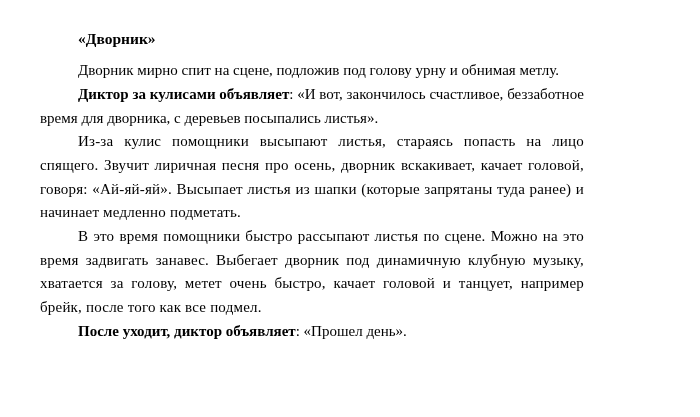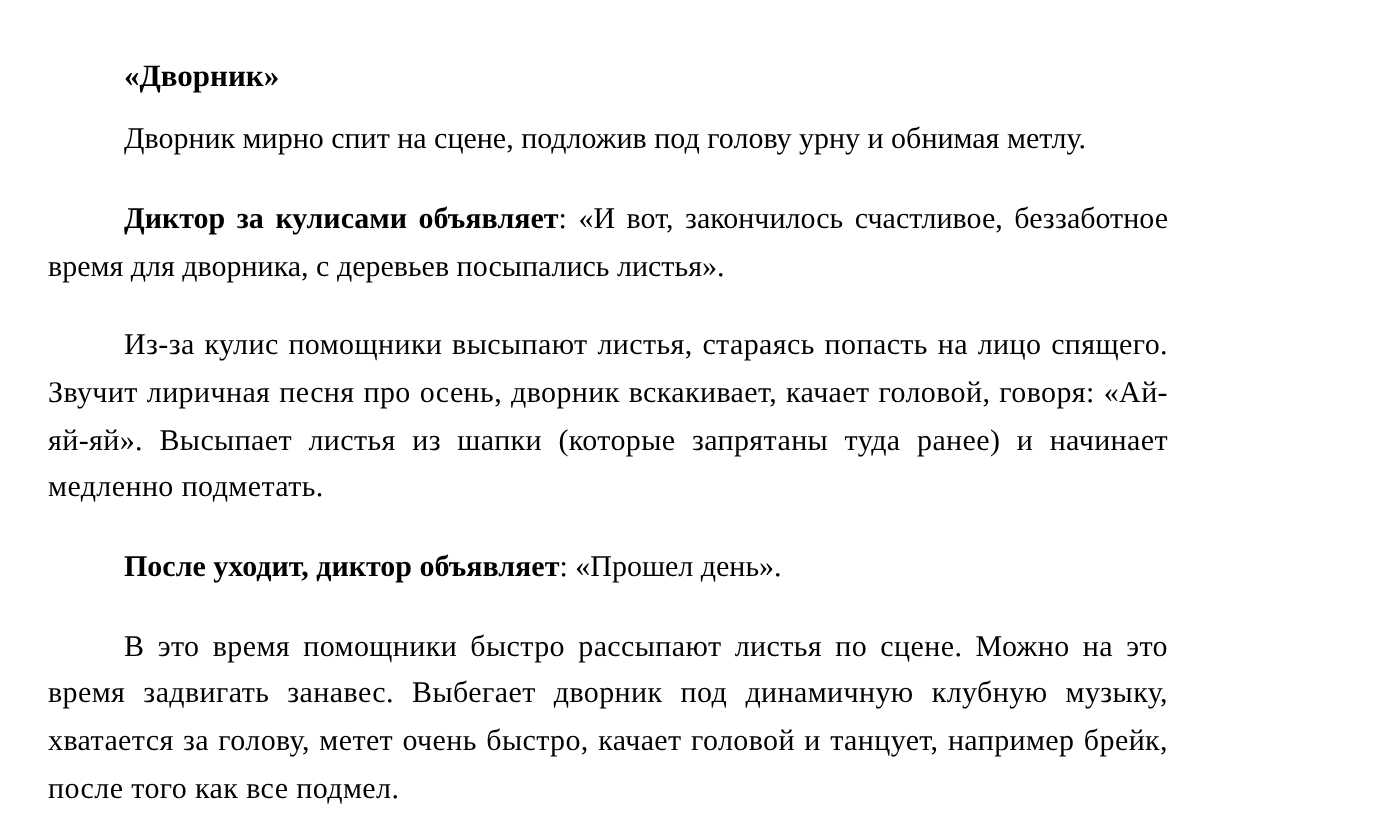--- a/index.html
+++ b/index.html
@@ -11,32 +11,32 @@
     height: 417px;
     background: #ffffff;
     font-family: "Liberation Serif", serif;
     color: #000000;
     overflow: hidden;
   }
   .page {
     box-sizing: border-box;
     width: 628px;
     height: 417px;
-    padding: 12px 44px 0 24px;
+    padding: 12px 44px 0 40px;
     background: #ffffff;
   }
   .para {
     margin: 0 0 0 0;
     font-size: 15px;
     line-height: 1.58;
     text-align: justify;
     text-indent: 38px;
   }
   .para + .para {
-    margin-top: 16px;
+    margin-top: 0;
   }
   .title-para {
     text-indent: 38px;
     font-weight: bold;
     font-size: 15.5px;
     line-height: 1.4;
     margin-bottom: 10px;
   }
   .bold {
     font-weight: bold;
@@ -53,17 +53,17 @@
 <div class="page">
 
   <p class="title-para">«Дворник»</p>
 
   <p class="para"><span>Дворник мирно спит на сцене, подложив под голову урну и обнимая метлу.</span></p>
 
   <p class="para"><span class="bold">Диктор за кулисами объявляет</span><span>: «И вот, закончилось счастливое, беззаботное время для дворника, с деревьев посыпались листья».</span></p>
 
   <p class="para italic-para spaced"><span>Из-за кулис помощники высыпают листья, стараясь попасть на лицо спящего. Звучит лиричная песня про осень, дворник вскакивает, качает головой, говоря: «Ай-яй-яй». Высыпает листья из шапки (которые запрятаны туда ранее) и начинает медленно подметать.</span></p>
 
+  <p class="para italic-para spaced"><span>В это время помощники быстро рассыпают листья по сцене. Можно на это время задвигать занавес. Выбегает дворник под динамичную клубную музыку, хватается за голову, метет очень быстро, качает головой и танцует, например брейк, после того как все подмел.</span></p>
+
   <p class="para"><span class="bold">После уходит, диктор объявляет</span><span>: «Прошел день».</span></p>
-
-  <p class="para italic-para spaced"><span>В это время помощники быстро рассыпают листья по сцене. Можно на это время задвигать занавес. Выбегает дворник под динамичную клубную музыку, хватается за голову, метет очень быстро, качает головой и танцует, например брейк, после того как все подмел.</span></p>
 
 </div>
 
 </body></html>

